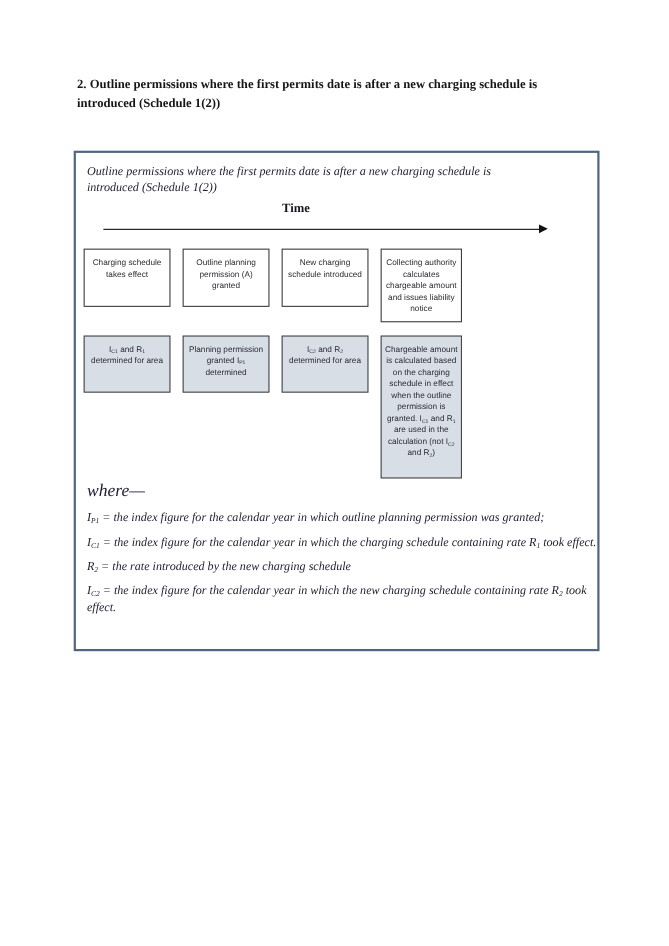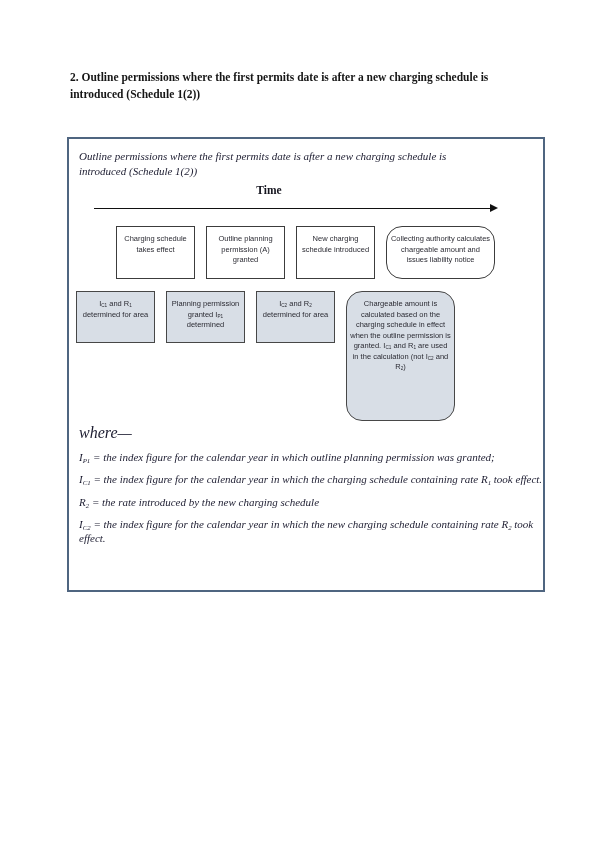--- a/index.html
+++ b/index.html
@@ -70,21 +70,21 @@
     border-top: 4.3px solid transparent;
     border-bottom: 4.3px solid transparent;
   }
 
   .row {
     display: flex;
     align-items: flex-start;
     gap: 11px;
     margin-left: 0px;
   }
-  .row1 { margin-top: 17px; margin-left: 40px; }
+  .row1 { margin-top: 17px; }
   .row2 { margin-top: 12px; }
 
   .ebox, .dbox {
     box-sizing: border-box;
     width: 79px;
     min-height: 53px;
     padding: 7px 3px 5px 3px;
     font-family: "Liberation Sans", sans-serif;
     font-size: 7.5px;
     line-height: 1.4;
@@ -93,21 +93,21 @@
   }
   .ebox {
     border: 1px solid #3c3c3c;
     background: #ffffff;
   }
   .dbox {
     border: 1.5px solid #474747;
     background: #d8dee6;
     min-height: 52px;
   }
-  .wide { width: 109px; border-radius: 16px; }
+  .wide { width: 74px; }
   .dbox.tall { min-height: 130px; }
 
   sub {
     font-size: 0.62em;
     line-height: 0;
     vertical-align: -0.28em;
   }
 
   
   .where {

